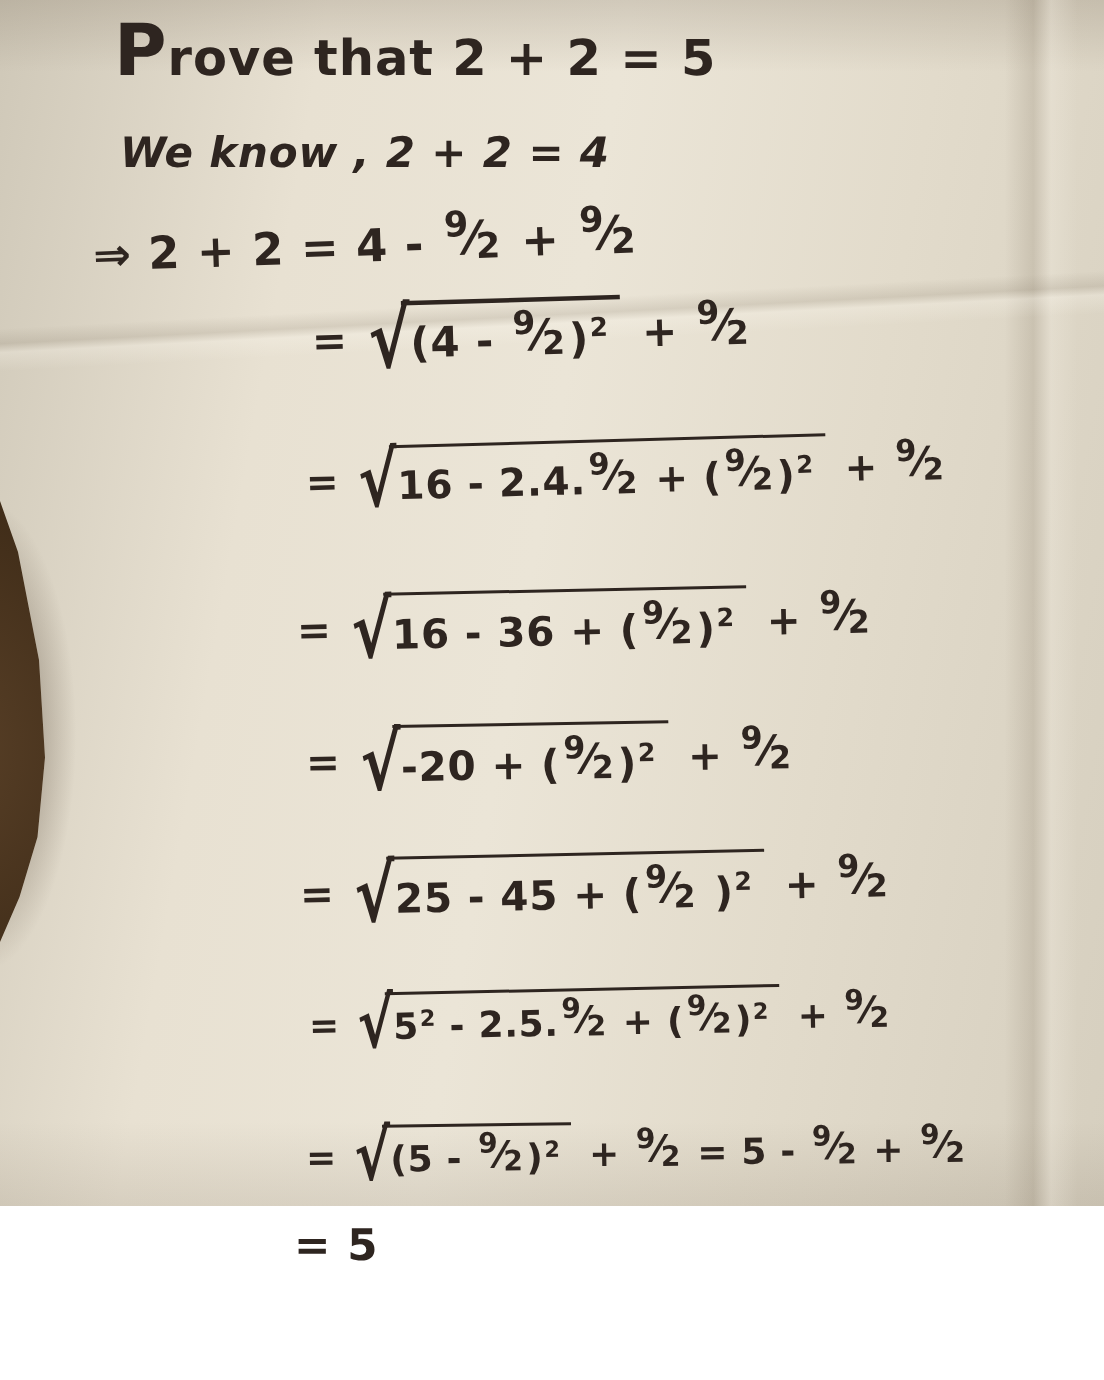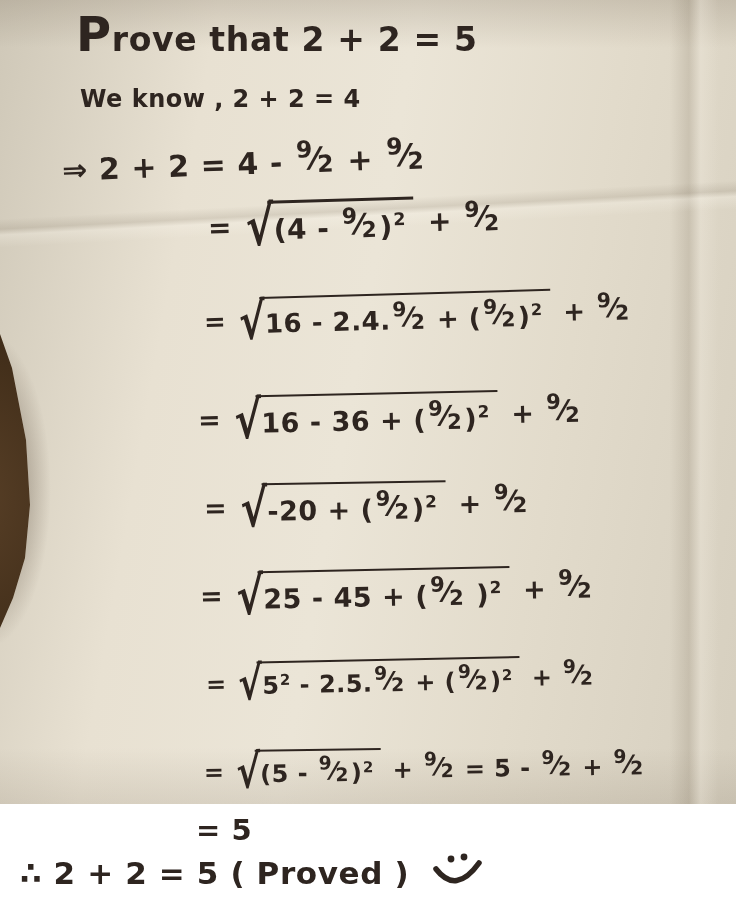--- a/index.html
+++ b/index.html
@@ -37,21 +37,21 @@
     white-space: nowrap;
     color: var(--ink);
     font-weight: 600;
     line-height: 1.3;
     letter-spacing: 0.02em;
     transform-origin: left center;
   }
   [data-line="0"]  { left: 76px;  top: 16px;  font-size: 33px; }
   [data-line="0"] .txt { display: inline-block; }
   [data-line="0"] .txt::first-letter { font-size: 1.45em; line-height: 0.8; }
-  [data-line="1"]  { left: 80px;  top: 84px;  font-size: 24px; }
+  [data-line="1"]  { left: 80px;  top: 84px;  font-size: 28px; font-style: italic; }
   [data-line="2"]  { left: 62px;  top: 146px; font-size: 30px; transform: rotate(-2deg); }
   [data-line="3"]  { left: 208px; top: 204px; font-size: 28px; transform: rotate(-1.6deg); }
   [data-line="4"]  { left: 204px; top: 300px; font-size: 26px; transform: rotate(-1.6deg); }
   [data-line="5"]  { left: 198px; top: 398px; font-size: 27px; transform: rotate(-1.2deg); }
   [data-line="6"]  { left: 204px; top: 486px; font-size: 27px; transform: rotate(-1deg); }
   [data-line="7"]  { left: 200px; top: 574px; font-size: 27px; transform: rotate(-1.2deg); }
   [data-line="8"]  { left: 206px; top: 664px; font-size: 24px; transform: rotate(-1.2deg); }
   [data-line="9"]  { left: 204px; top: 752px; font-size: 24px; transform: rotate(-0.8deg); }
   [data-line="10"] { left: 196px; top: 812px; font-size: 29px; }
   [data-line="11"] { left: 20px;  top: 850px; font-size: 31px; }
@@ -111,19 +111,14 @@
         </span><span class="txt"> + </span><span class="frac"><span class="fn">9</span><span class="fs">⁄</span><span class="fd">2</span></span></div>
     <div class="math-line" data-line="8"><span class="txt">= </span><span class="sqrt">
           <span class="rad">√</span>
           <span class="radicand"><span class="txt">5</span><sup class="sq">2</sup><span class="txt"> - 2.5.</span><span class="frac"><span class="fn">9</span><span class="fs">⁄</span><span class="fd">2</span></span><span class="txt"> + (</span><span class="frac"><span class="fn">9</span><span class="fs">⁄</span><span class="fd">2</span></span><span class="txt">)</span><sup class="sq">2</sup></span>
         </span><span class="txt"> + </span><span class="frac"><span class="fn">9</span><span class="fs">⁄</span><span class="fd">2</span></span></div>
     <div class="math-line" data-line="9"><span class="txt">= </span><span class="sqrt">
           <span class="rad">√</span>
           <span class="radicand"><span class="txt">(5 - </span><span class="frac"><span class="fn">9</span><span class="fs">⁄</span><span class="fd">2</span></span><span class="txt">)</span><sup class="sq">2</sup></span>
         </span><span class="txt"> + </span><span class="frac"><span class="fn">9</span><span class="fs">⁄</span><span class="fd">2</span></span><span class="txt"> = 5 - </span><span class="frac"><span class="fn">9</span><span class="fs">⁄</span><span class="fd">2</span></span><span class="txt"> + </span><span class="frac"><span class="fn">9</span><span class="fs">⁄</span><span class="fd">2</span></span></div>
     <div class="math-line" data-line="10"><span class="txt">=  5</span></div>
-    <div class="math-line" data-line="11"><span class="txt">∴  2 + 2  = 5   ( Proved )</span><span class="smiley"><svg width="54" height="44" viewBox="0 0 54 44">
-            <circle cx="22" cy="9" r="3.4"></circle>
-            <circle cx="35" cy="7" r="3.4"></circle>
-            <path d="M7 19 Q 27 45 50 13" stroke-width="5.5" stroke-linecap="round"></path>
-          </svg></span></div>
   </div>
 </div>
 
 </body></html>

